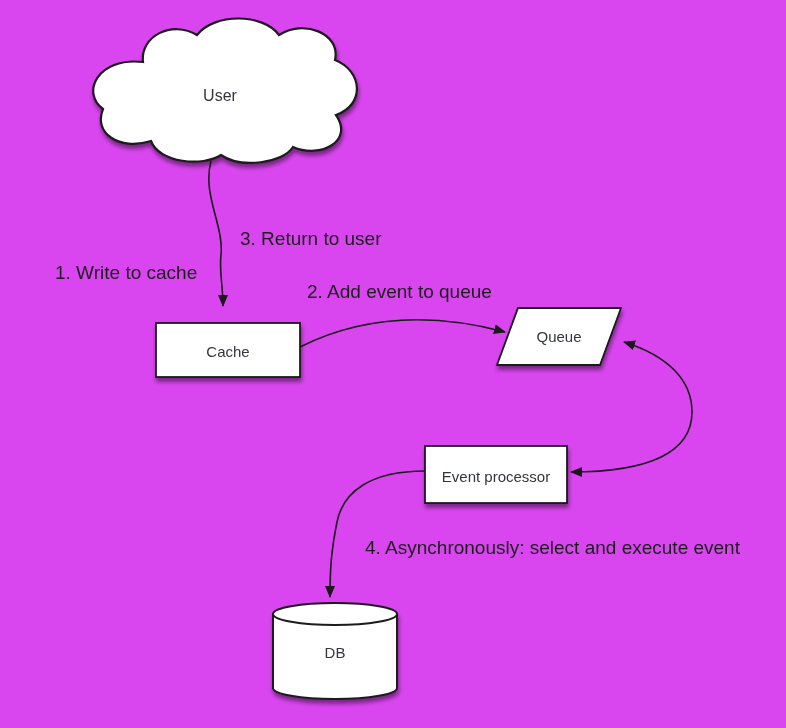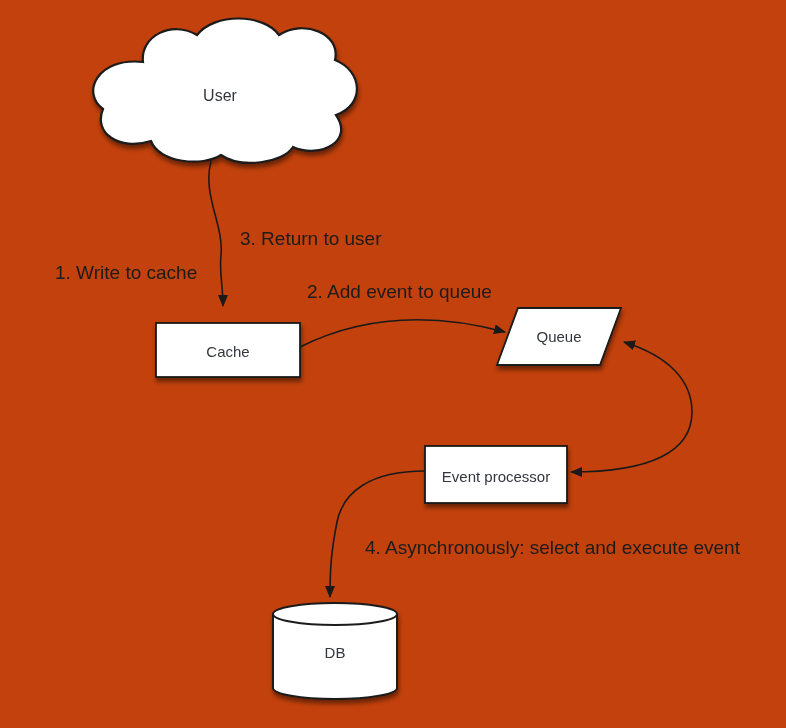--- a/index.html
+++ b/index.html
@@ -7,21 +7,21 @@
     padding: 0;
     background: #ffffff;
     width: 786px;
     height: 728px;
     font-family: "Liberation Sans", sans-serif;
   }
   .canvas {
     position: relative;
     width: 786px;
     height: 728px;
-    background: #c2410c;
+    background: #d946ef;
     overflow: hidden;
   }
   svg { display: block; }
   .shape {
     fill: #ffffff;
     stroke: #1a1a1a;
   }
   .node-rect { stroke-width: 1.8; }
   .node-poly { stroke-width: 1.8; }
   .cloud     { stroke-width: 2.2; }

